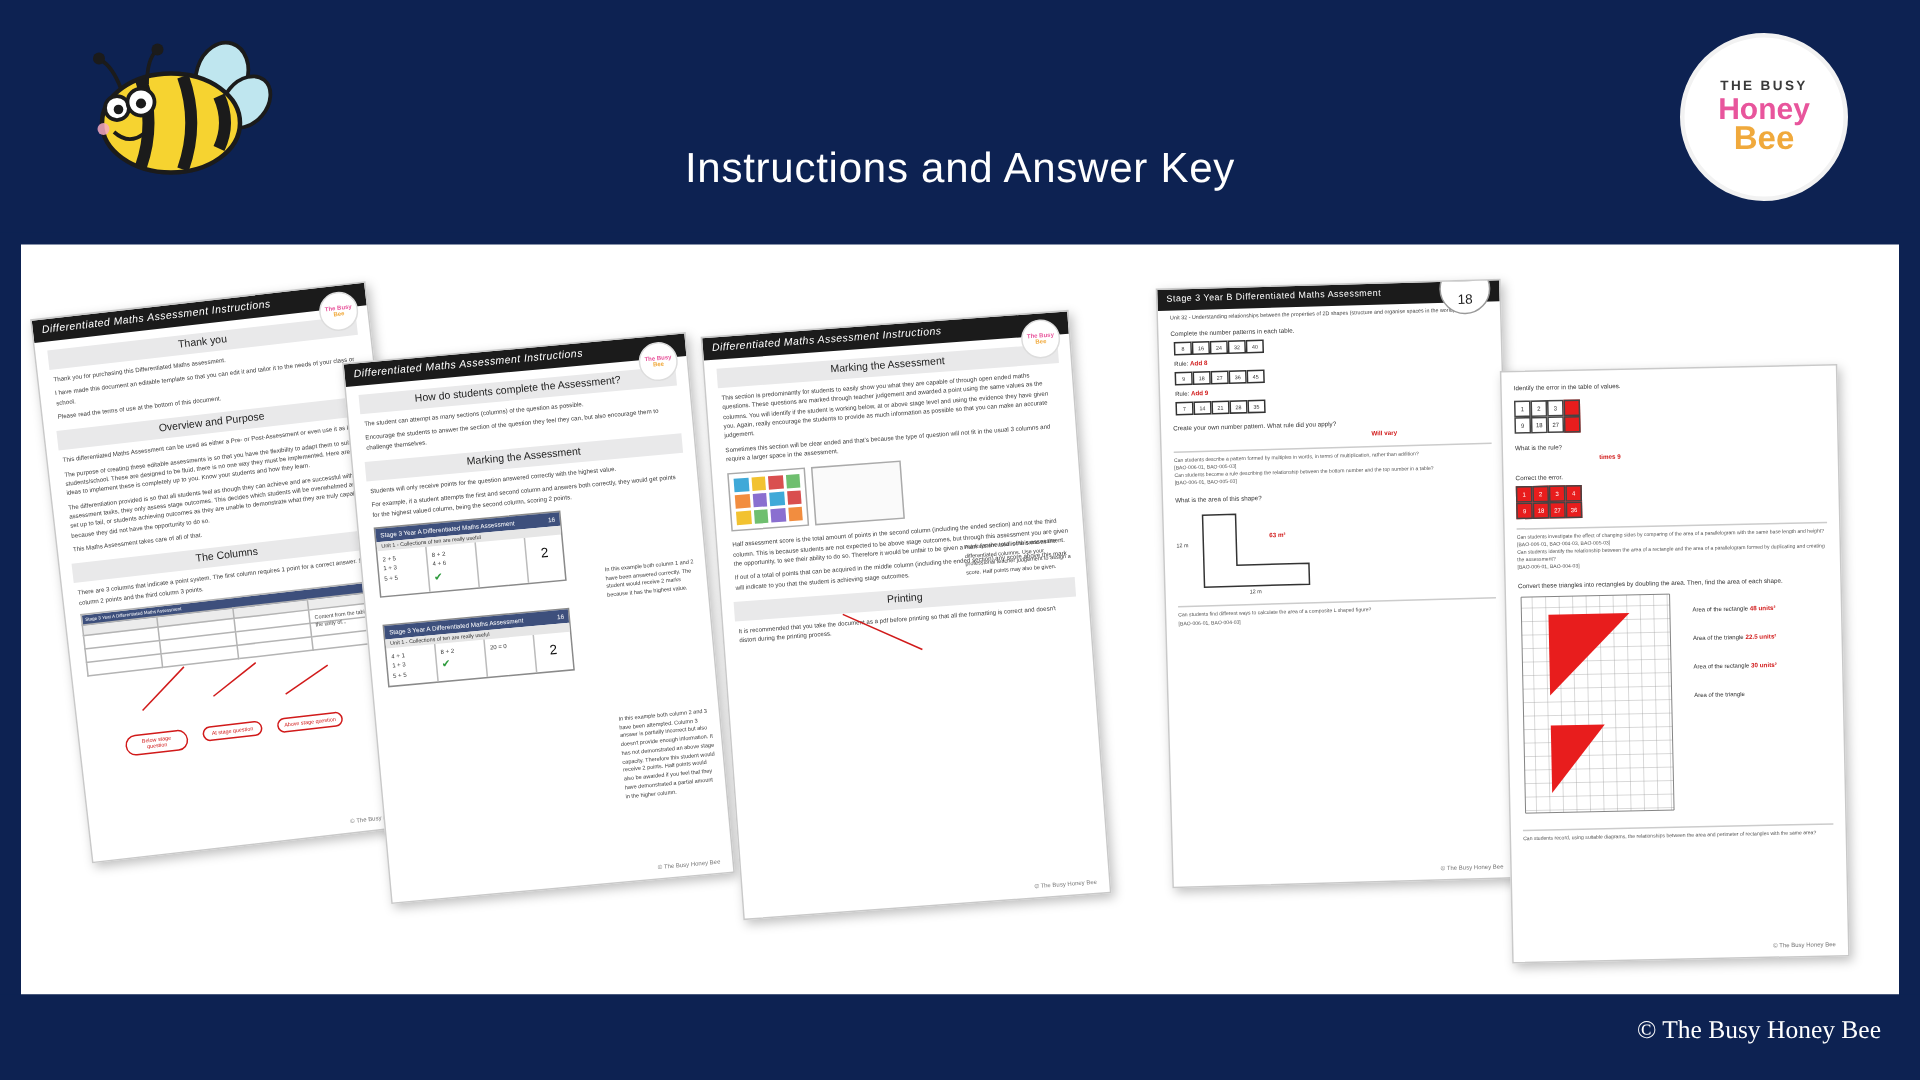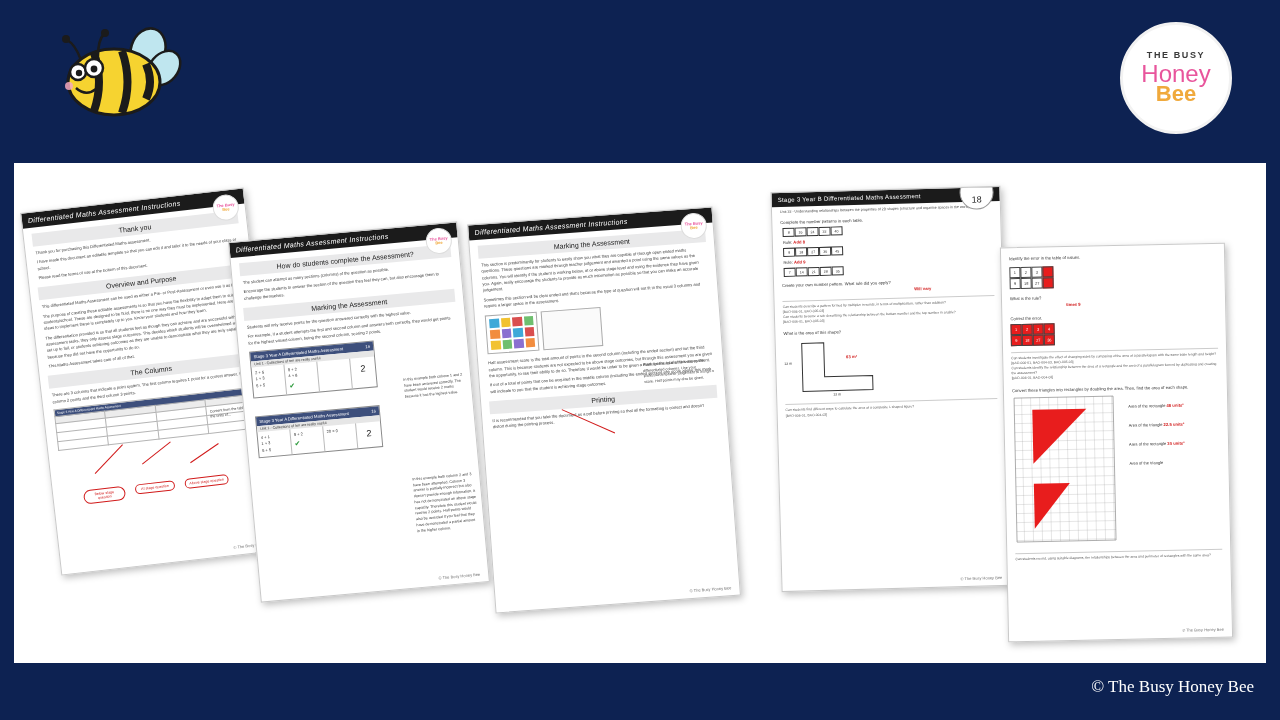--- a/index.html
+++ b/index.html
@@ -43,21 +43,21 @@
   .brand-badge {
     position: absolute; right: 48px; top: 22px;
     width: 112px; height: 112px; border-radius: 50%;
     background: #ffffff;
     border: 3px solid #f2f2f2;
     display: flex; flex-direction: column;
     align-items: center; justify-content: center;
     text-align: center; line-height: 1.05;
   }
   .brand-badge .bb-1 { font-size: 9px; letter-spacing: 1.6px; color:#3a3a3a; font-weight:bold; }
-  .brand-badge .bb-2 { font-size: 24px; color:#e8559c; font-weight:normal; margin-top:1px; }
+  .brand-badge .bb-2 { font-size: 20px; color:#e8559c; font-weight:bold; margin-top:1px; }
   .brand-badge .bb-3 { font-size: 22px; color:#f0a93c; font-weight:bold; margin-top:-4px;}
 
   
   .stage {
     position: absolute; left: 14px; top: 163px;
     width: 1252px; height: 500px;
     background: #ffffff;
     overflow: hidden;
   }
 
@@ -192,20 +192,21 @@
       <path d="M20 68 q10 9 20 1" stroke="#1b1b1b" stroke-width="2.5" fill="none"></path>
       <circle cx="13" cy="66" r="4" fill="#f4a8c0" opacity="0.85"></circle>
 
       <path d="M25 40 q-6 -16 -14 -20" stroke="#1b1b1b" stroke-width="2.5" fill="none"></path>
       <path d="M42 36 q0 -16 6 -22" stroke="#1b1b1b" stroke-width="2.5" fill="none"></path>
       <circle cx="10" cy="19" r="4" fill="#1b1b1b"></circle>
       <circle cx="49" cy="13" r="4" fill="#1b1b1b"></circle>
     </svg>
   </div>
 
+  <div class="header-subtitle">Instructions and Answer Key</div>
 
   <div class="brand-badge">
     <div class="bb-1">THE BUSY</div>
     <div class="bb-2">Honey</div>
     <div class="bb-3">Bee</div>
   </div>
 </div>
 
 <div class="stage">
 

